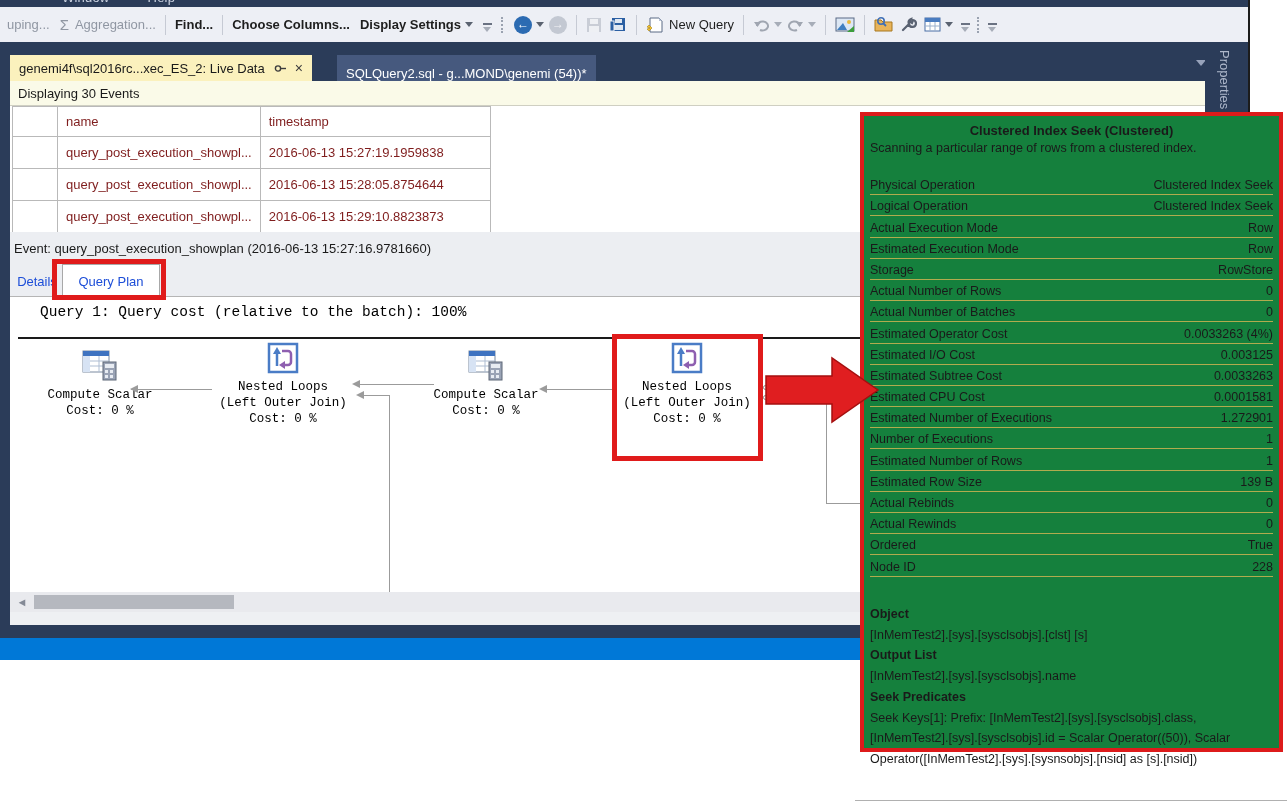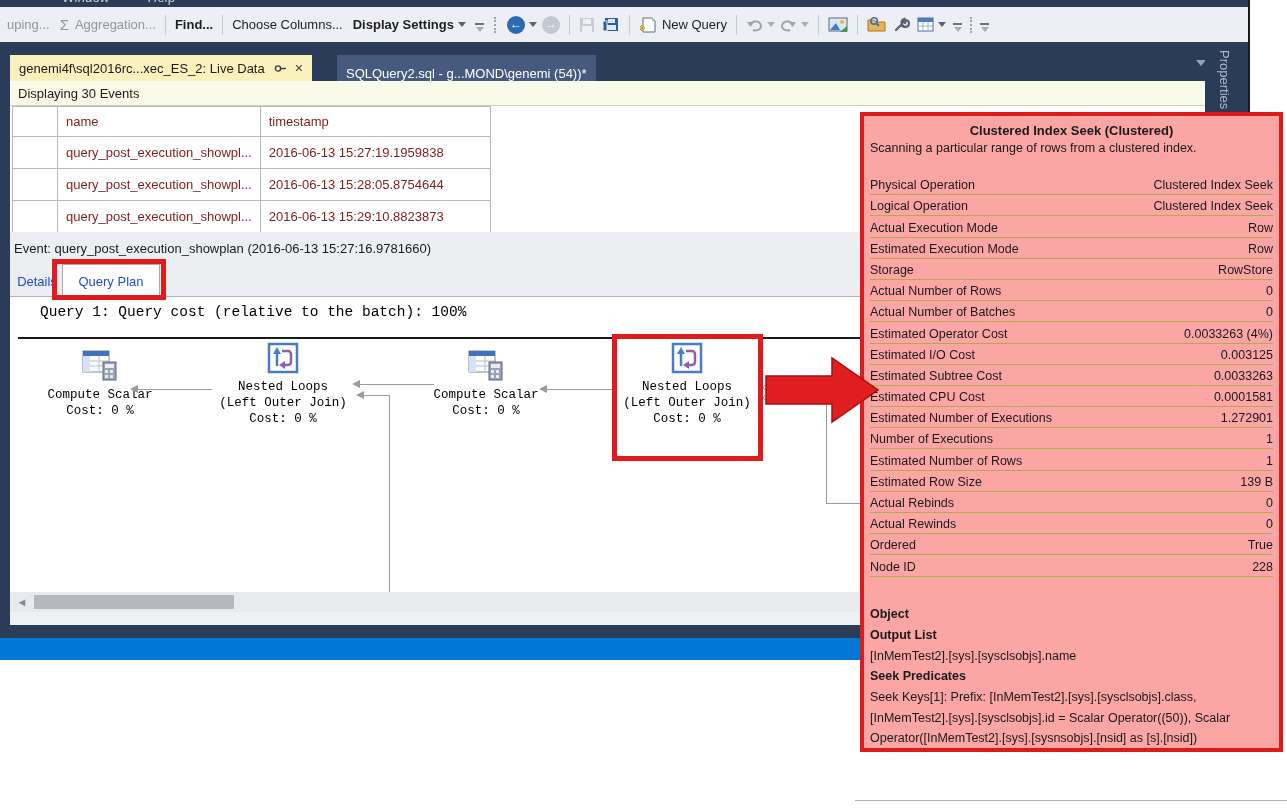--- a/index.html
+++ b/index.html
@@ -70,21 +70,21 @@
   
   .hscroll { left:10px; top:592px; width:1195px; height:20px; background:#e9eaee; }
   .hs-arrow { position:absolute; left:4px; top:2px; width:16px; height:16px; color:#848a96; font-size:11px; line-height:16px; text-align:center; }
   .hs-thumb { position:absolute; left:24px; top:3px; width:200px; height:14px; background:#b5b8bf; }
 
   
   .red-box { position:absolute; border:5px solid #e01b1b; background:transparent; z-index:60; }
   .red-arrow { position:absolute; z-index:61; }
 
   
-  .tooltip { left:860px; top:112px; width:423px; height:640px; background:#fca5a5; border:4px solid #dd1b1b; z-index:40; padding:4px 6px; color:#1a1a1a; }
+  .tooltip { left:860px; top:112px; width:423px; height:640px; background:#15803d; border:4px solid #dd1b1b; z-index:40; padding:4px 6px; color:#1a1a1a; }
   .tt-title { text-align:center; font-weight:bold; font-size:13px; margin-top:3px; }
   .tt-desc { font-size:12.5px; margin-top:3px; }
   .tt-rows { margin-top:19px; }
   .tt-row { display:flex; justify-content:space-between; align-items:flex-end; height:21.2px; border-bottom:1px solid #b1ab4e; font-size:12.5px; padding-bottom:2px; }
   .tt-row .lbl { font-weight:normal; }
   .tt-sections { margin-top:27px; font-size:12.5px; line-height:21px; }
   .tt-sec-label { font-weight:bold; }
   .tt-sec-text { line-height:20.5px; }
 
   .icon-svg { display:block; }
@@ -98,21 +98,21 @@
     <span>Window          Help</span>
   </div>
 
   <div class="abs toolbar">
     <div class="tb-item disabled">uping...</div>
     <div class="tb-item disabled" style="font-size:15px;padding-right:1px;">Σ</div>
     <div class="tb-item disabled">Aggregation...</div>
     <div class="tb-sep"></div>
     <div class="tb-item" style="font-weight:bold;">Find...</div>
     <div class="tb-sep"></div>
-    <div class="tb-item" style="font-weight:normal;">Choose Columns...</div>
+    <div class="tb-item" style="font-weight:bold;">Choose Columns...</div>
     <div class="tb-item" style="font-weight:bold;">
       <span>Display Settings</span>
       <span class="caret"></span>
     </div>
     <div class="ovf" style="margin:6px 2px 0 2px;">
         <i></i>
         <span class="caret dim" style="margin:0;"></span>
       </div>
     <div class="grip-dots"></div>
     <div class="tb-item">
@@ -439,20 +439,21 @@
           <span class="lbl">Ordered</span>
           <span>True</span>
         </div>
       <div class="tt-row">
           <span class="lbl">Node ID</span>
           <span>228</span>
         </div>
     </div>
     <div class="tt-sections">
       <div class="tt-sec-label">Object</div>
+      <div class="tt-sec-text">[InMemTest2].[sys].[sysclsobjs].[clst] [s]</div>
       <div class="tt-sec-label">Output List</div>
       <div class="tt-sec-text">[InMemTest2].[sys].[sysclsobjs].name</div>
       <div class="tt-sec-label">Seek Predicates</div>
       <div class="tt-sec-text">Seek Keys[1]: Prefix: [InMemTest2].[sys].[sysclsobjs].class, [InMemTest2].[sys].[sysclsobjs].id = Scalar Operator((50)), Scalar Operator([InMemTest2].[sys].[sysnsobjs].[nsid] as [s].[nsid])</div>
     </div>
   </div>
   <div class="abs edge-hline"></div>
 
   <div class="abs red-box" style="left:52px;top:259px;width:114px;height:41px;"></div>
   <div class="abs red-box" style="left:612px;top:334px;width:151px;height:127px;"></div>

